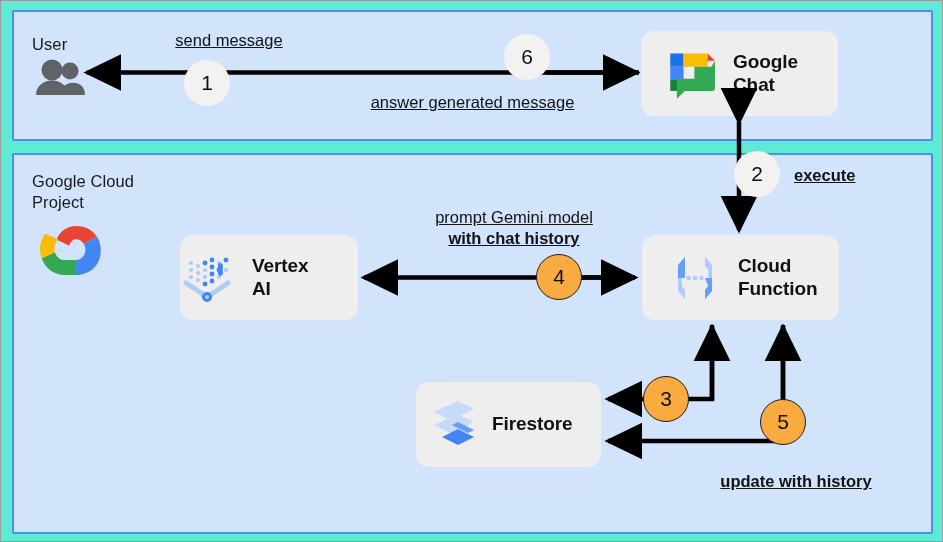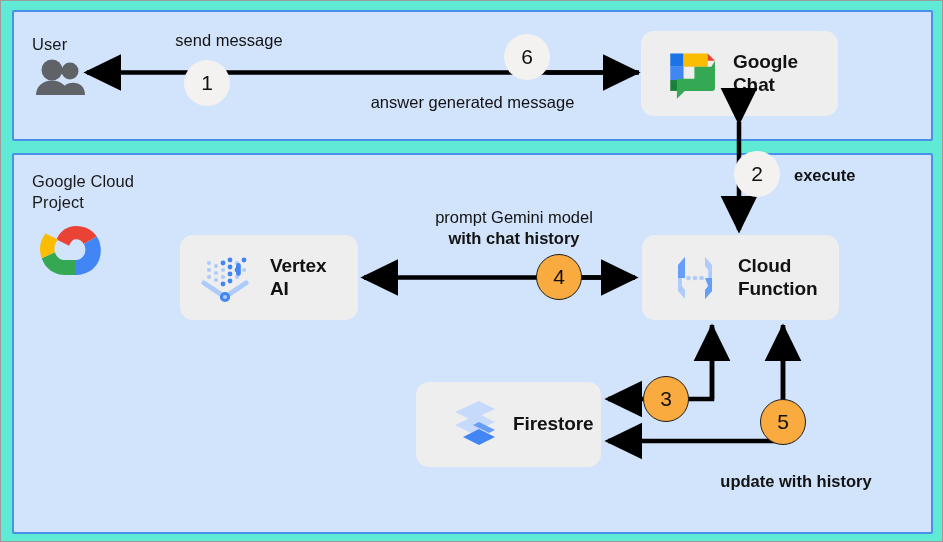--- a/index.html
+++ b/index.html
@@ -52,23 +52,23 @@
   .svc .svc-label{
     font-size:19px;
     font-weight:bold;
     color:#121212;
     line-height:1.16;
     letter-spacing:-.1px;
     white-space:pre-line;
   }
 
   #box-chat    { left:640px; top:30px;  width:197px; height:85px; padding-left:22px; gap:12px;}
-  #box-vertex  { left:179px; top:234px; width:178px; height:85px; padding-left:18px; gap:12px;}
+  #box-vertex  { left:179px; top:234px; width:178px; height:85px; padding-left:0; gap:12px;}
   #box-cfn     { left:641px; top:234px; width:197px; height:85px; padding-left:24px; gap:14px;}
-  #box-firestore{left:415px; top:381px; width:185px; height:85px; padding-left:33px; gap:12px;}
+  #box-firestore{left:415px; top:381px; width:185px; height:85px; padding-left:12px; gap:12px;}
 
   
   #wires{position:absolute;left:0;top:0;width:943px;height:542px;pointer-events:none;}
 
   
   .badge{
     position:absolute;
     width:46px;height:46px;border-radius:50%;
     display:flex;align-items:center;justify-content:center;
     font-size:21px;color:#101010;
@@ -85,20 +85,21 @@
   #badge-5{ left:759px; top:398px;}
 
   
   .caption{
     position:absolute;
     font-size:16.5px;
     color:#131313;
     line-height:1.26;
     text-align:center;
     white-space:pre-line;
+    text-decoration:underline;
   }
   .caption.bold{ font-weight:bold; }
 
   #cap-send   { left:163px; top:29px;  width:130px;}
   #cap-answer { left:349px; top:91px;  width:245px;}
   #cap-execute{ left:793px; top:164px; width:120px; text-align:left;}
   #cap-prompt { left:388px; top:185px; width:250px;}
   #cap-retrieve{left:490px; top:338px; width:190px;}
   #cap-update { left:700px; top:470px; width:190px;}
 

